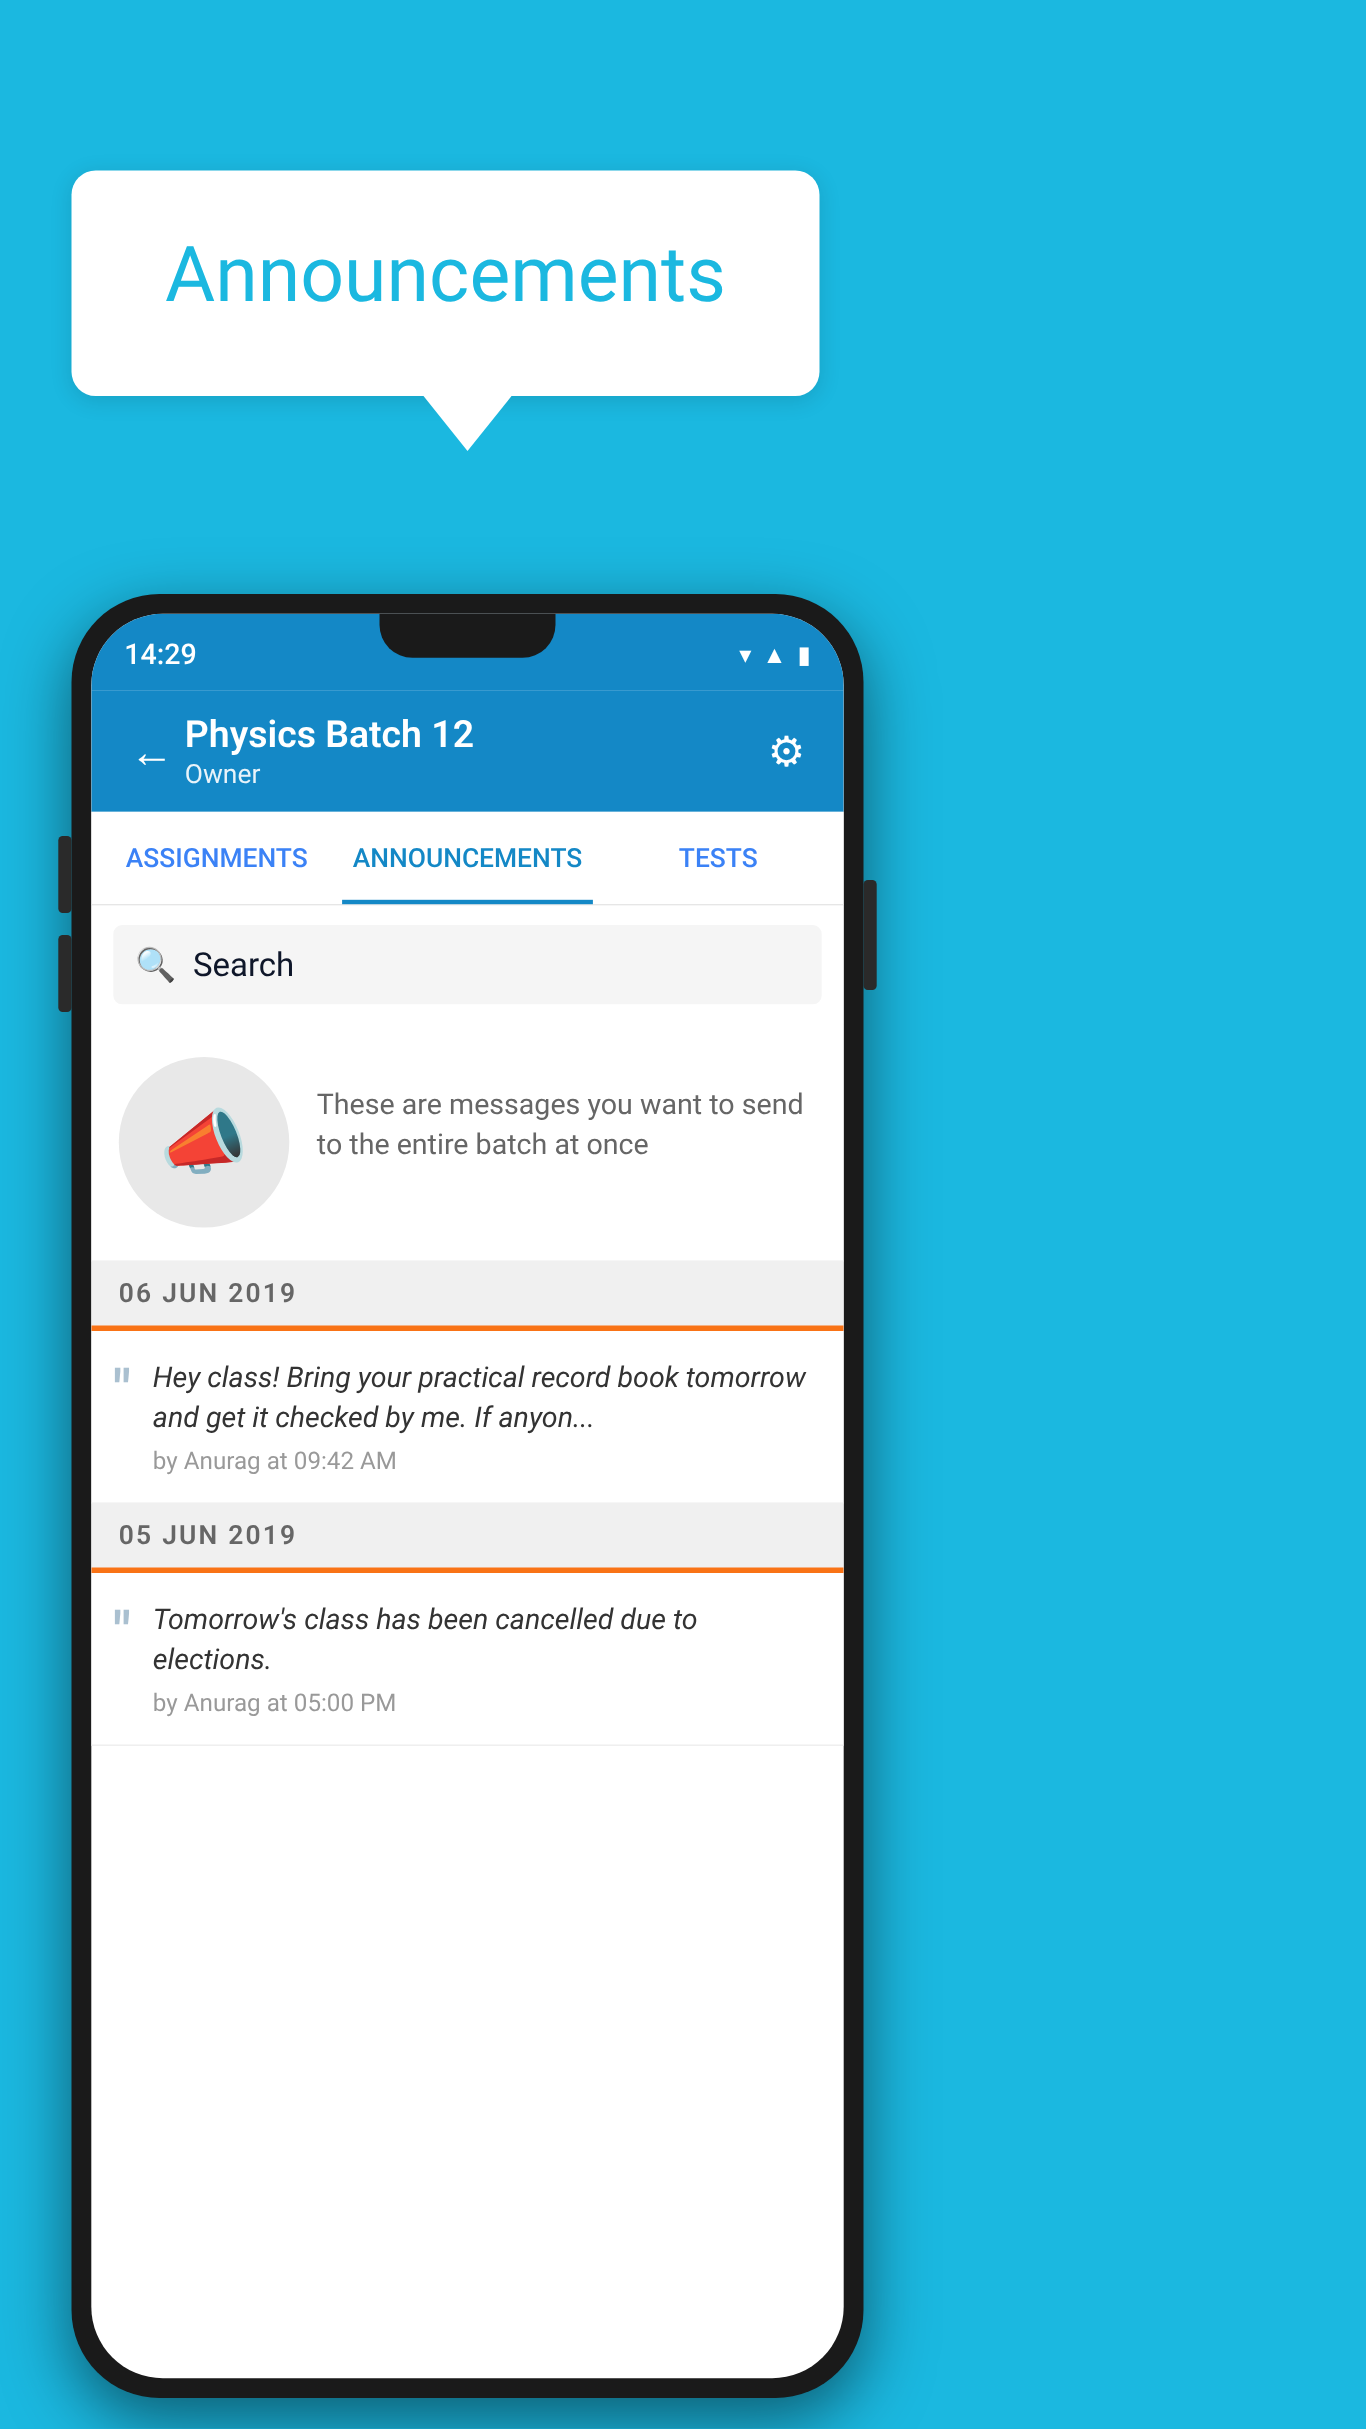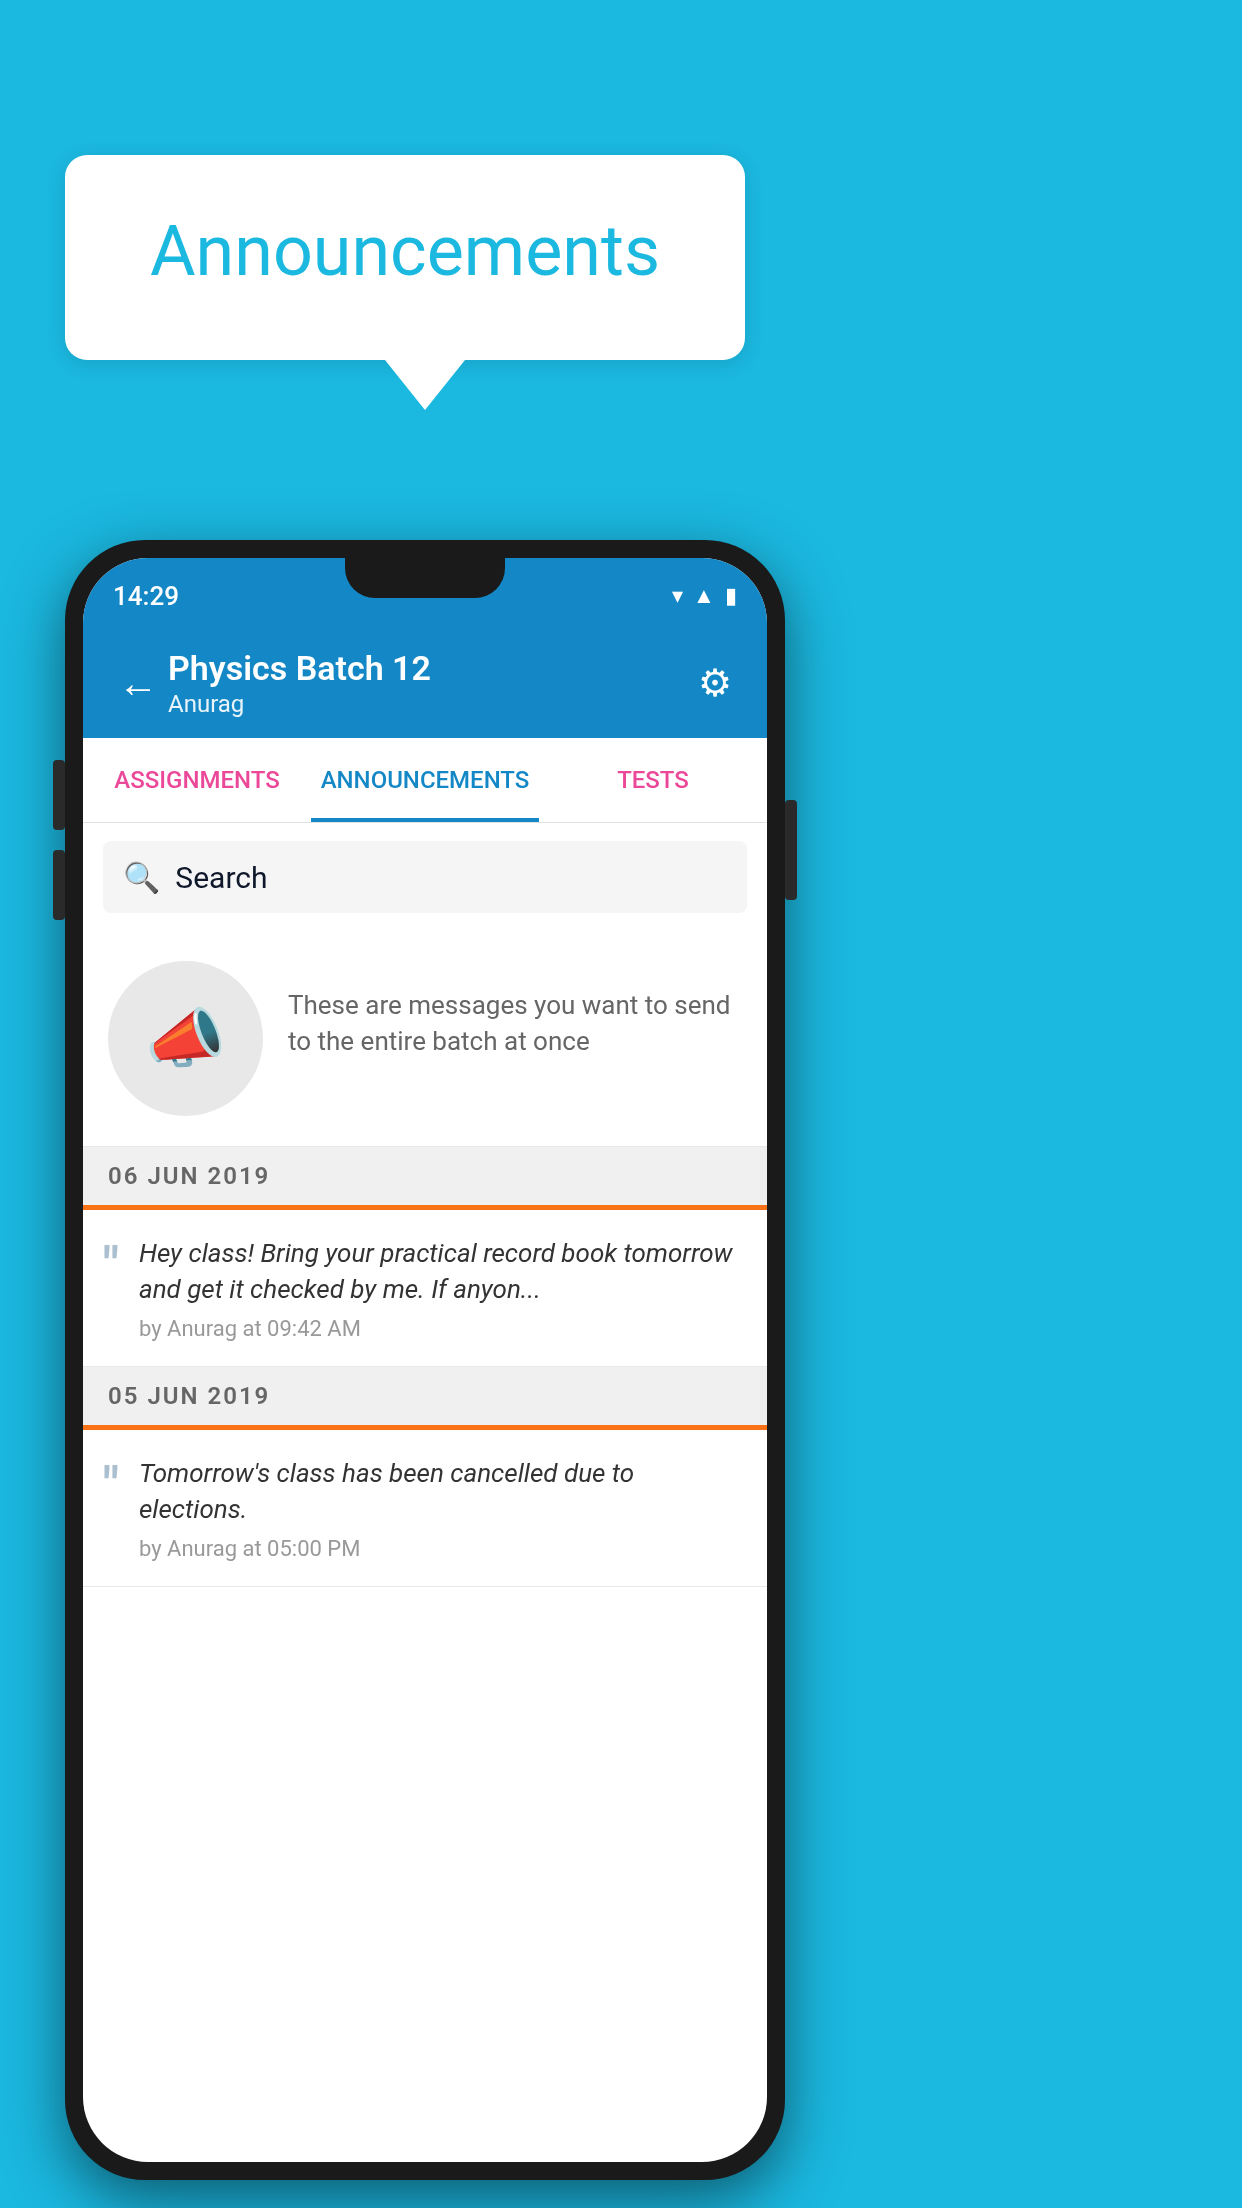--- a/index.html
+++ b/index.html
@@ -178,21 +178,21 @@
 
     .tab-item {
       flex: 1;
       text-align: center;
       height: 100%;
       display: flex;
       align-items: center;
       justify-content: center;
       font-size: 24px;
       font-weight: 500;
-      color: #ec4899;
+      color: #3b82f6;
       cursor: pointer;
       position: relative;
     }
 
     .tab-item.active {
       color: #1488c6;
     }
 
     .tab-item.active::after {
       content: '';
@@ -381,21 +381,21 @@
           <span class="status-icon">▾</span>
           <span class="status-icon">▲</span>
           <span class="status-icon">▮</span>
         </div>
       </div>
 
       <div class="app-bar">
         <span class="back-arrow">←</span>
         <div class="app-bar-title-container">
           <div class="app-bar-title">Physics Batch 12</div>
-          <div class="app-bar-subtitle">Anurag</div>
+          <div class="app-bar-subtitle">Owner</div>
         </div>
         <span class="gear-icon">⚙</span>
       </div>
 
       <div class="tab-bar">
         <div class="tab-item">
           <span>ASSIGNMENTS</span>
         </div>
         <div class="tab-item active">
           <span>ANNOUNCEMENTS</span>

